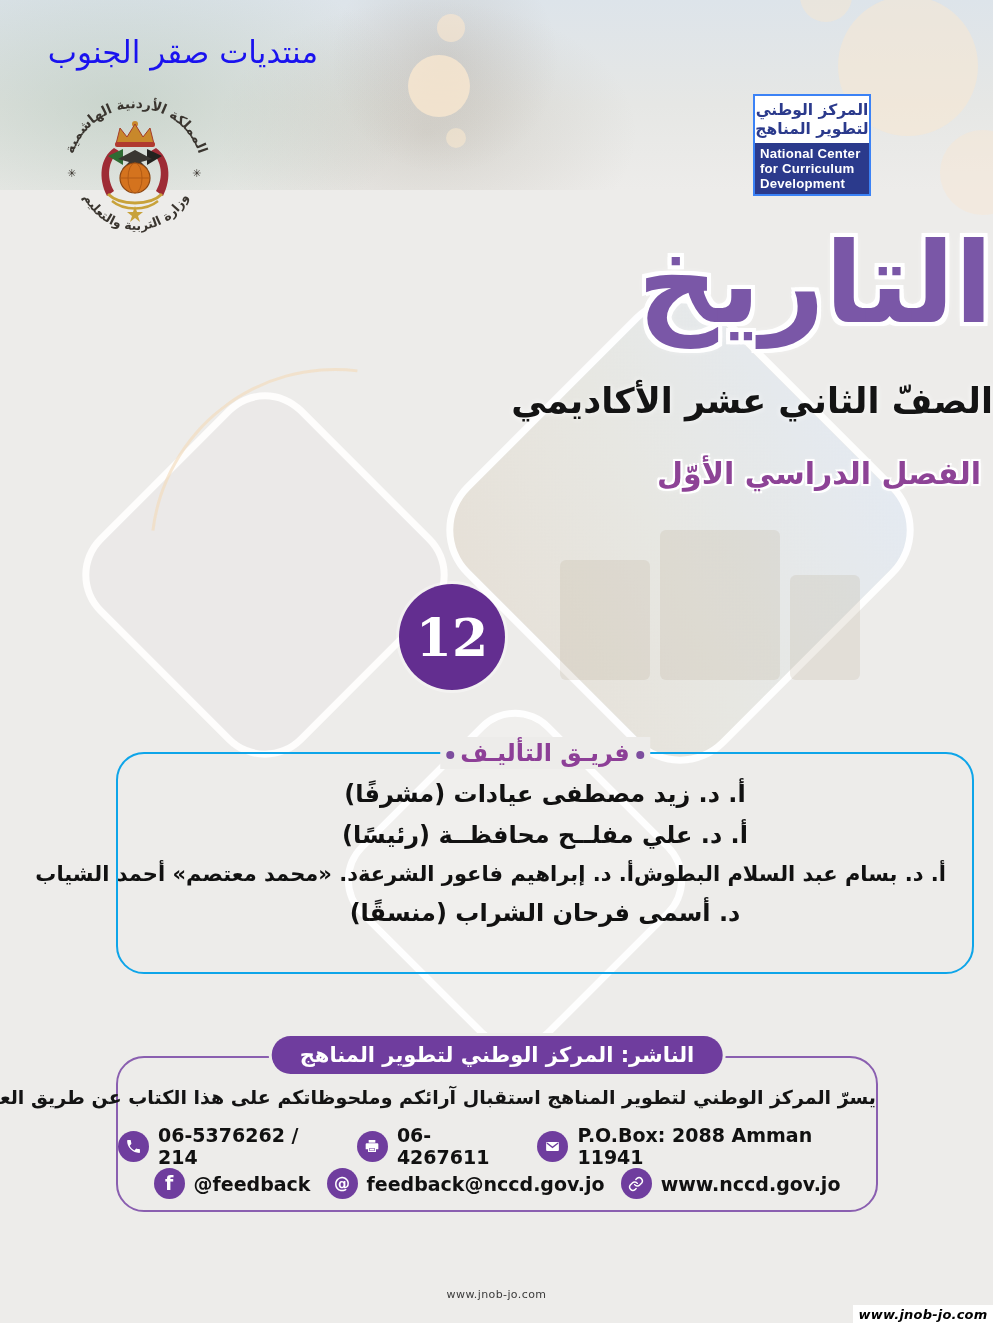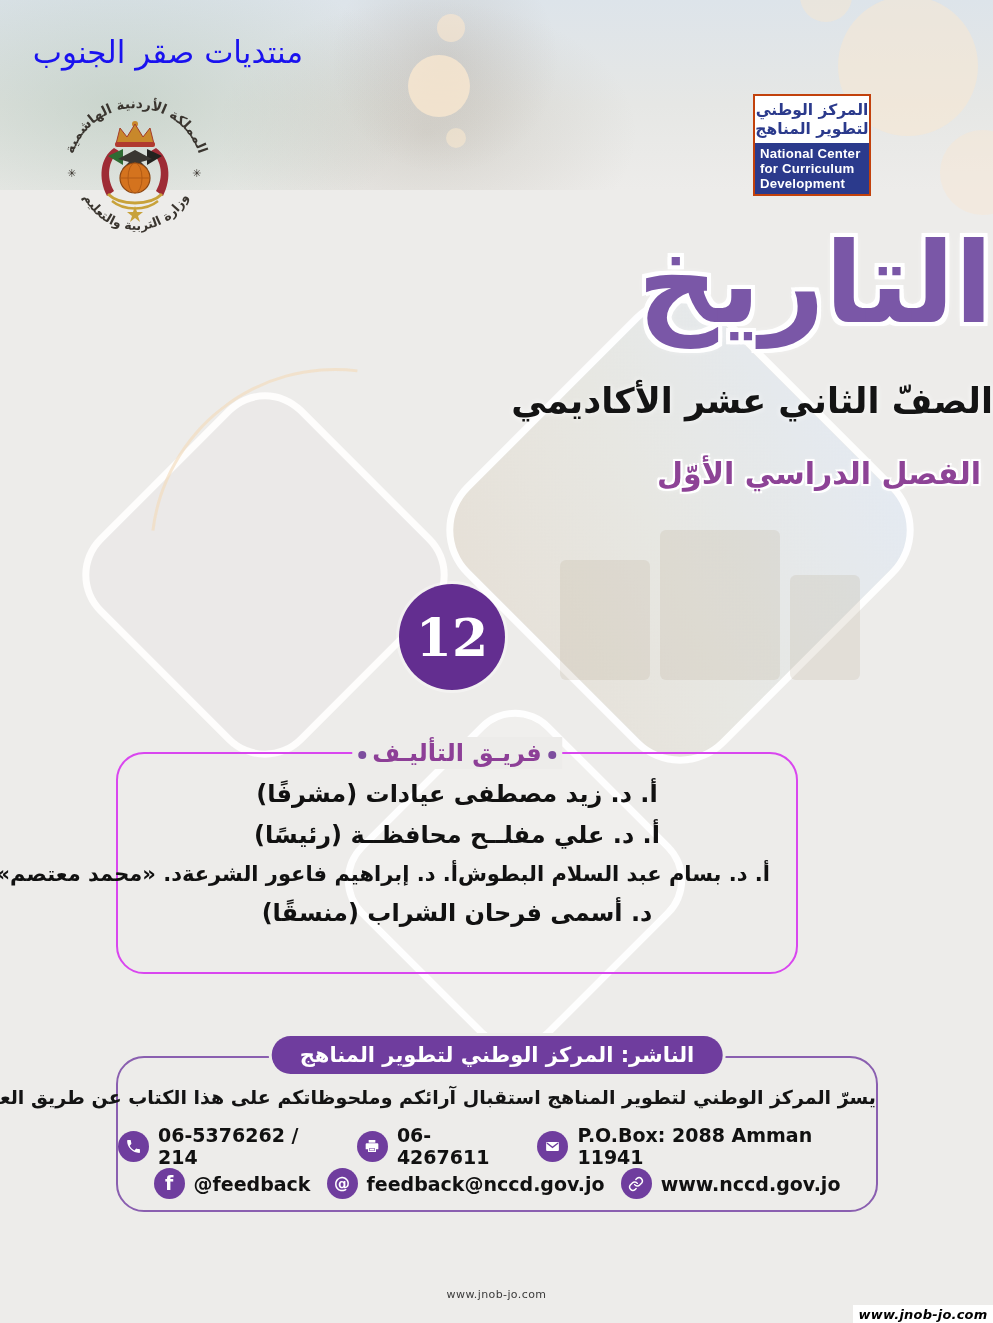--- a/index.html
+++ b/index.html
@@ -38,27 +38,27 @@
         border:7px solid rgba(255,255,255,.9); background:rgba(233,232,229,.55); }
   .d3 { left:380px; top:745px; width:270px; height:270px; border-radius:50px;
         border:7px solid rgba(255,255,255,.95); background:rgba(243,241,239,.5); }
   .ruin { position:absolute; background:rgba(186,172,150,.22); }
   .r1 { left:560px; top:560px; width:90px; height:120px; border-radius:6px; }
   .r2 { left:660px; top:530px; width:120px; height:150px; border-radius:6px; }
   .r3 { left:790px; top:575px; width:70px; height:105px; border-radius:6px; }
 
   
   .forum-mark {
-    position:absolute; left:33px; top:34px; width:270px;
+    position:absolute; left:48px; top:34px; width:270px;
     color:#1a12ef; font-size:31px; direction:rtl; text-align:right; white-space:nowrap;
   }
   .seal { position:absolute; left:50px; top:82px; width:170px; height:170px; }
 
   .nccd { position:absolute; left:753px; top:94px; width:118px; height:102px;
-    border:2px solid #c2410c; background:#fff; display:flex; flex-direction:column; }
+    border:2px solid #3b82f6; background:#fff; display:flex; flex-direction:column; }
   .nccd-ar { flex:0 0 47px; display:flex; flex-direction:column; justify-content:center;
     color:#2b3a8c; font-weight:bold; font-size:15.5px; line-height:1.2; text-align:center; direction:rtl; }
   .nccd-en { flex:1; background:#2b3a8c; color:#fff; font-family:"Liberation Sans", sans-serif;
     font-weight:bold; font-size:13.2px; line-height:1.14; padding:3px 5px; letter-spacing:.2px; }
   .book-title {
     position:absolute; top:208px; width:100%;
     font-size:112px; font-weight:bold; color:#7a57a7; direction:rtl; line-height:1.35;
     text-shadow:-4px -4px 0 #fff, 4px -4px 0 #fff, -4px 4px 0 #fff, 4px 4px 0 #fff,
                  0 -4px 0 #fff, 0 4px 0 #fff, -4px 0 0 #fff, 4px 0 0 #fff, 0 0 10px #fff;
   }
@@ -74,22 +74,22 @@
   }
   .grade-circle {
     position:absolute; left:399px; top:584px; width:106px; height:106px; border-radius:50%;
     background:#632e90; display:flex; align-items:center; justify-content:center;
     box-shadow:0 0 0 3px rgba(255,255,255,.35);
   }
   .grade-circle span { font-family:"DejaVu Serif", serif; font-weight:bold; font-size:52px; color:#fff;text-align:center; }
 
   
   .authors-box {
-    position:absolute; left:116px; top:752px; width:682px; height:222px;
-    border:2px solid #d946ef; border-radius:28px;
+    position:absolute; left:116px; top:752px; width:858px; height:222px;
+    border:2px solid #0ea5e9; border-radius:28px;
   }
   .authors-heading {
     position:absolute; top:-17px; left:50%; transform:translateX(-50%);
     background:#edecea; padding:0 20px; font-size:24px; font-weight:bold; color:#8d3f97;
     direction:rtl; white-space:nowrap; line-height:32px;
   }
   .authors-heading::before, .authors-heading::after {
     content:""; position:absolute; top:14px; width:8px; height:8px; border-radius:50%; background:#7d4d9e;
   }
   .authors-heading::before { left:6px; }

